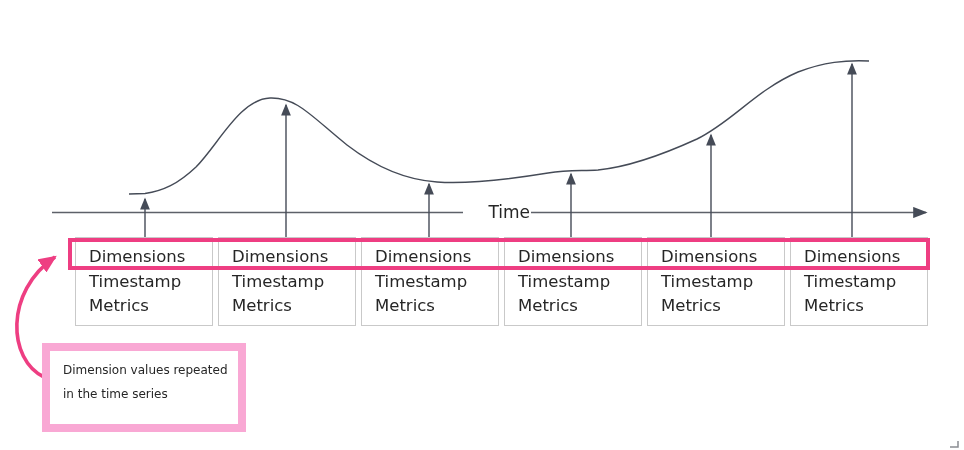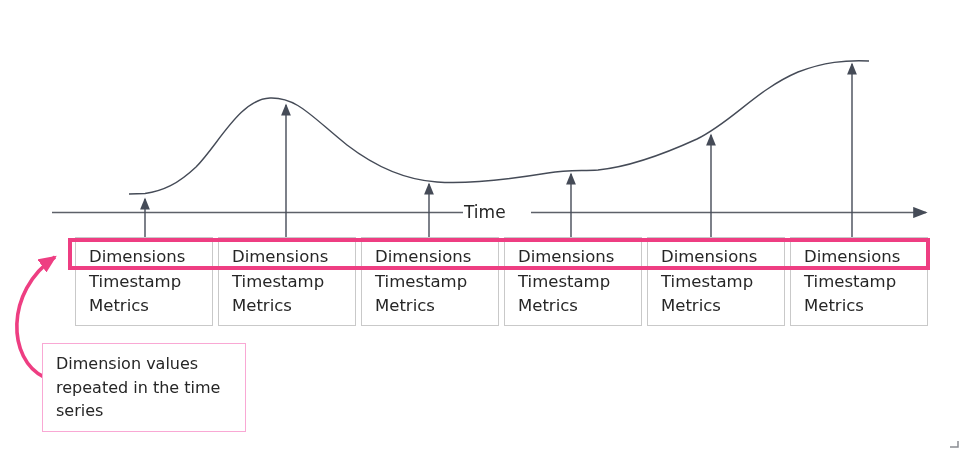--- a/index.html
+++ b/index.html
@@ -15,21 +15,21 @@
   .diagram-svg {
     position: absolute;
     left: 0; top: 0;
     width: 964px; height: 450px;
   }
   .time-label {
     position: absolute;
     left: 464px; top: 201px;
     width: 66px; height: 22px;
     line-height: 22px;
-    text-align: left;
+    text-align: right;
     font-size: 17px;
     color: #262626;
     background: #ffffff;
   }
   .records-row {
     position: absolute;
     left: 75px; top: 237px;
     display: flex;
     gap: 5px;
   }
@@ -50,24 +50,24 @@
     width: 862px; height: 32px;
     box-sizing: border-box;
     border: 4px solid #ee3e82;
     pointer-events: none;
   }
   .callout-box {
     position: absolute;
     left: 42px; top: 343px;
     width: 204px; height: 89px;
     box-sizing: border-box;
-    border: 1px solid #f9a8d4;
+    border: 8px solid #f9a8d4;
     background: #ffffff;
     padding: 8px 10px 16px 13px;
-    font-size: 16px;
+    font-size: 12px;
     line-height: 23.5px;
     color: #262626;
   }
 </style>
 </head>
 <body>
 
 <div class="canvas">
 
   <svg class="diagram-svg" viewBox="0 0 964 450" xmlns="http://www.w3.org/2000/svg">

